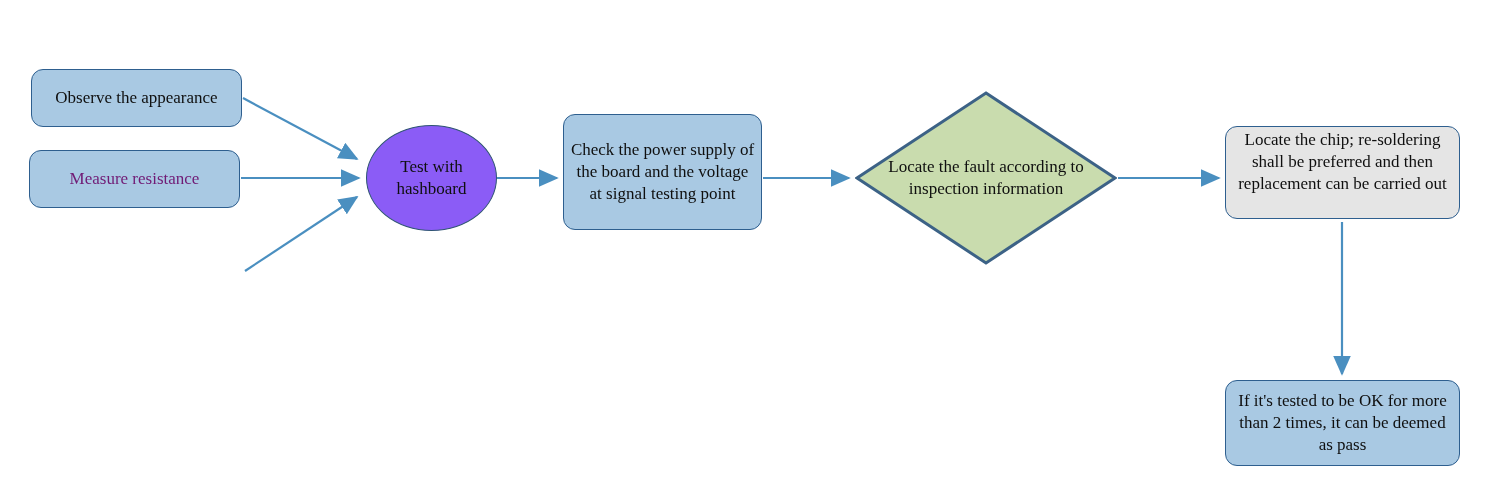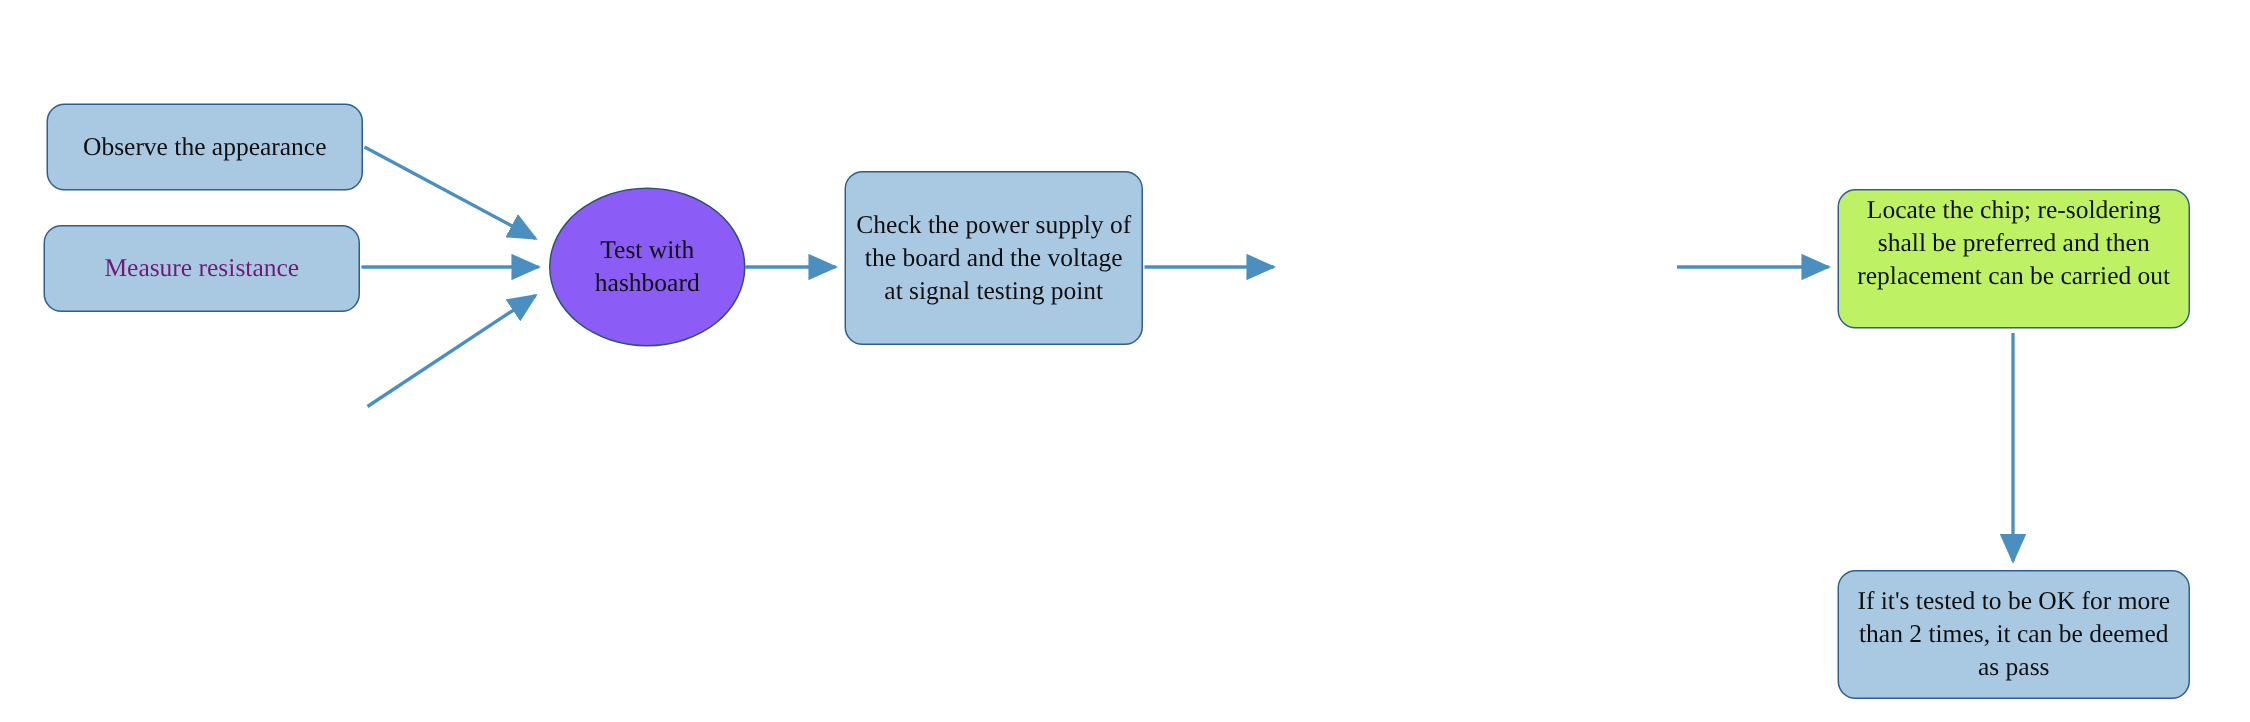--- a/index.html
+++ b/index.html
@@ -100,22 +100,28 @@
 
 
   <div class="node ellipse" id="n-test" style="left: 366px; top: 125px; width: 131px; height: 106px; font-size: 17px; background: #8b5cf6; border-color: rgb(46, 84, 114); color: rgb(15, 15, 15);">
     <span class="node-label">Test with hashboard</span>
   </div>
 
   <div class="node rect" id="n-check" style="left: 563px; top: 114px; width: 199px; height: 116px; font-size: 17px; background: rgb(169, 201, 227); border-color: rgb(46, 95, 143); color: rgb(15, 15, 15);">
     <span class="node-label">Check the power supply of the board and the voltage at signal testing point</span>
   </div>
 
+  <div class="diamond-wrap" id="n-fault" style="left: 855px; top: 91px; width: 262px; height: 174px; font-size: 17px;">
+    <svg width="100%" height="100%" viewBox="0 0 262 174" preserveAspectRatio="none">
+      <polygon points="131,2 260,87 131,172 2,87" fill="#c9dcae" stroke="#3c6286" stroke-width="3"></polygon>
+    </svg>
+    <span class="dlabel" style="color: rgb(15, 15, 15);">Locate the fault according to inspection information</span>
+  </div>
 
-  <div class="node rect overflow-text" id="n-chip" style="left: 1225px; top: 126px; width: 235px; height: 93px; font-size: 17px; background: #bef264; border-color: rgb(46, 95, 143); color: rgb(15, 15, 15); align-items: flex-start; padding-top: 2px;">
+  <div class="node rect overflow-text" id="n-chip" style="left: 1225px; top: 126px; width: 235px; height: 93px; font-size: 17px; background: #e5e5e5; border-color: rgb(46, 95, 143); color: rgb(15, 15, 15); align-items: flex-start; padding-top: 2px;">
     <span class="node-label">Locate the chip; re-soldering shall be preferred and then replacement can be carried out</span>
   </div>
 
   <div class="node rect" id="n-pass" style="left: 1225px; top: 380px; width: 235px; height: 86px; font-size: 17px; background: rgb(169, 201, 227); border-color: rgb(46, 95, 143); color: rgb(15, 15, 15);">
     <span class="node-label">If it's tested to be OK for more than 2 times, it can be deemed as pass</span>
   </div>
 
 </div>
 
 </body></html>

